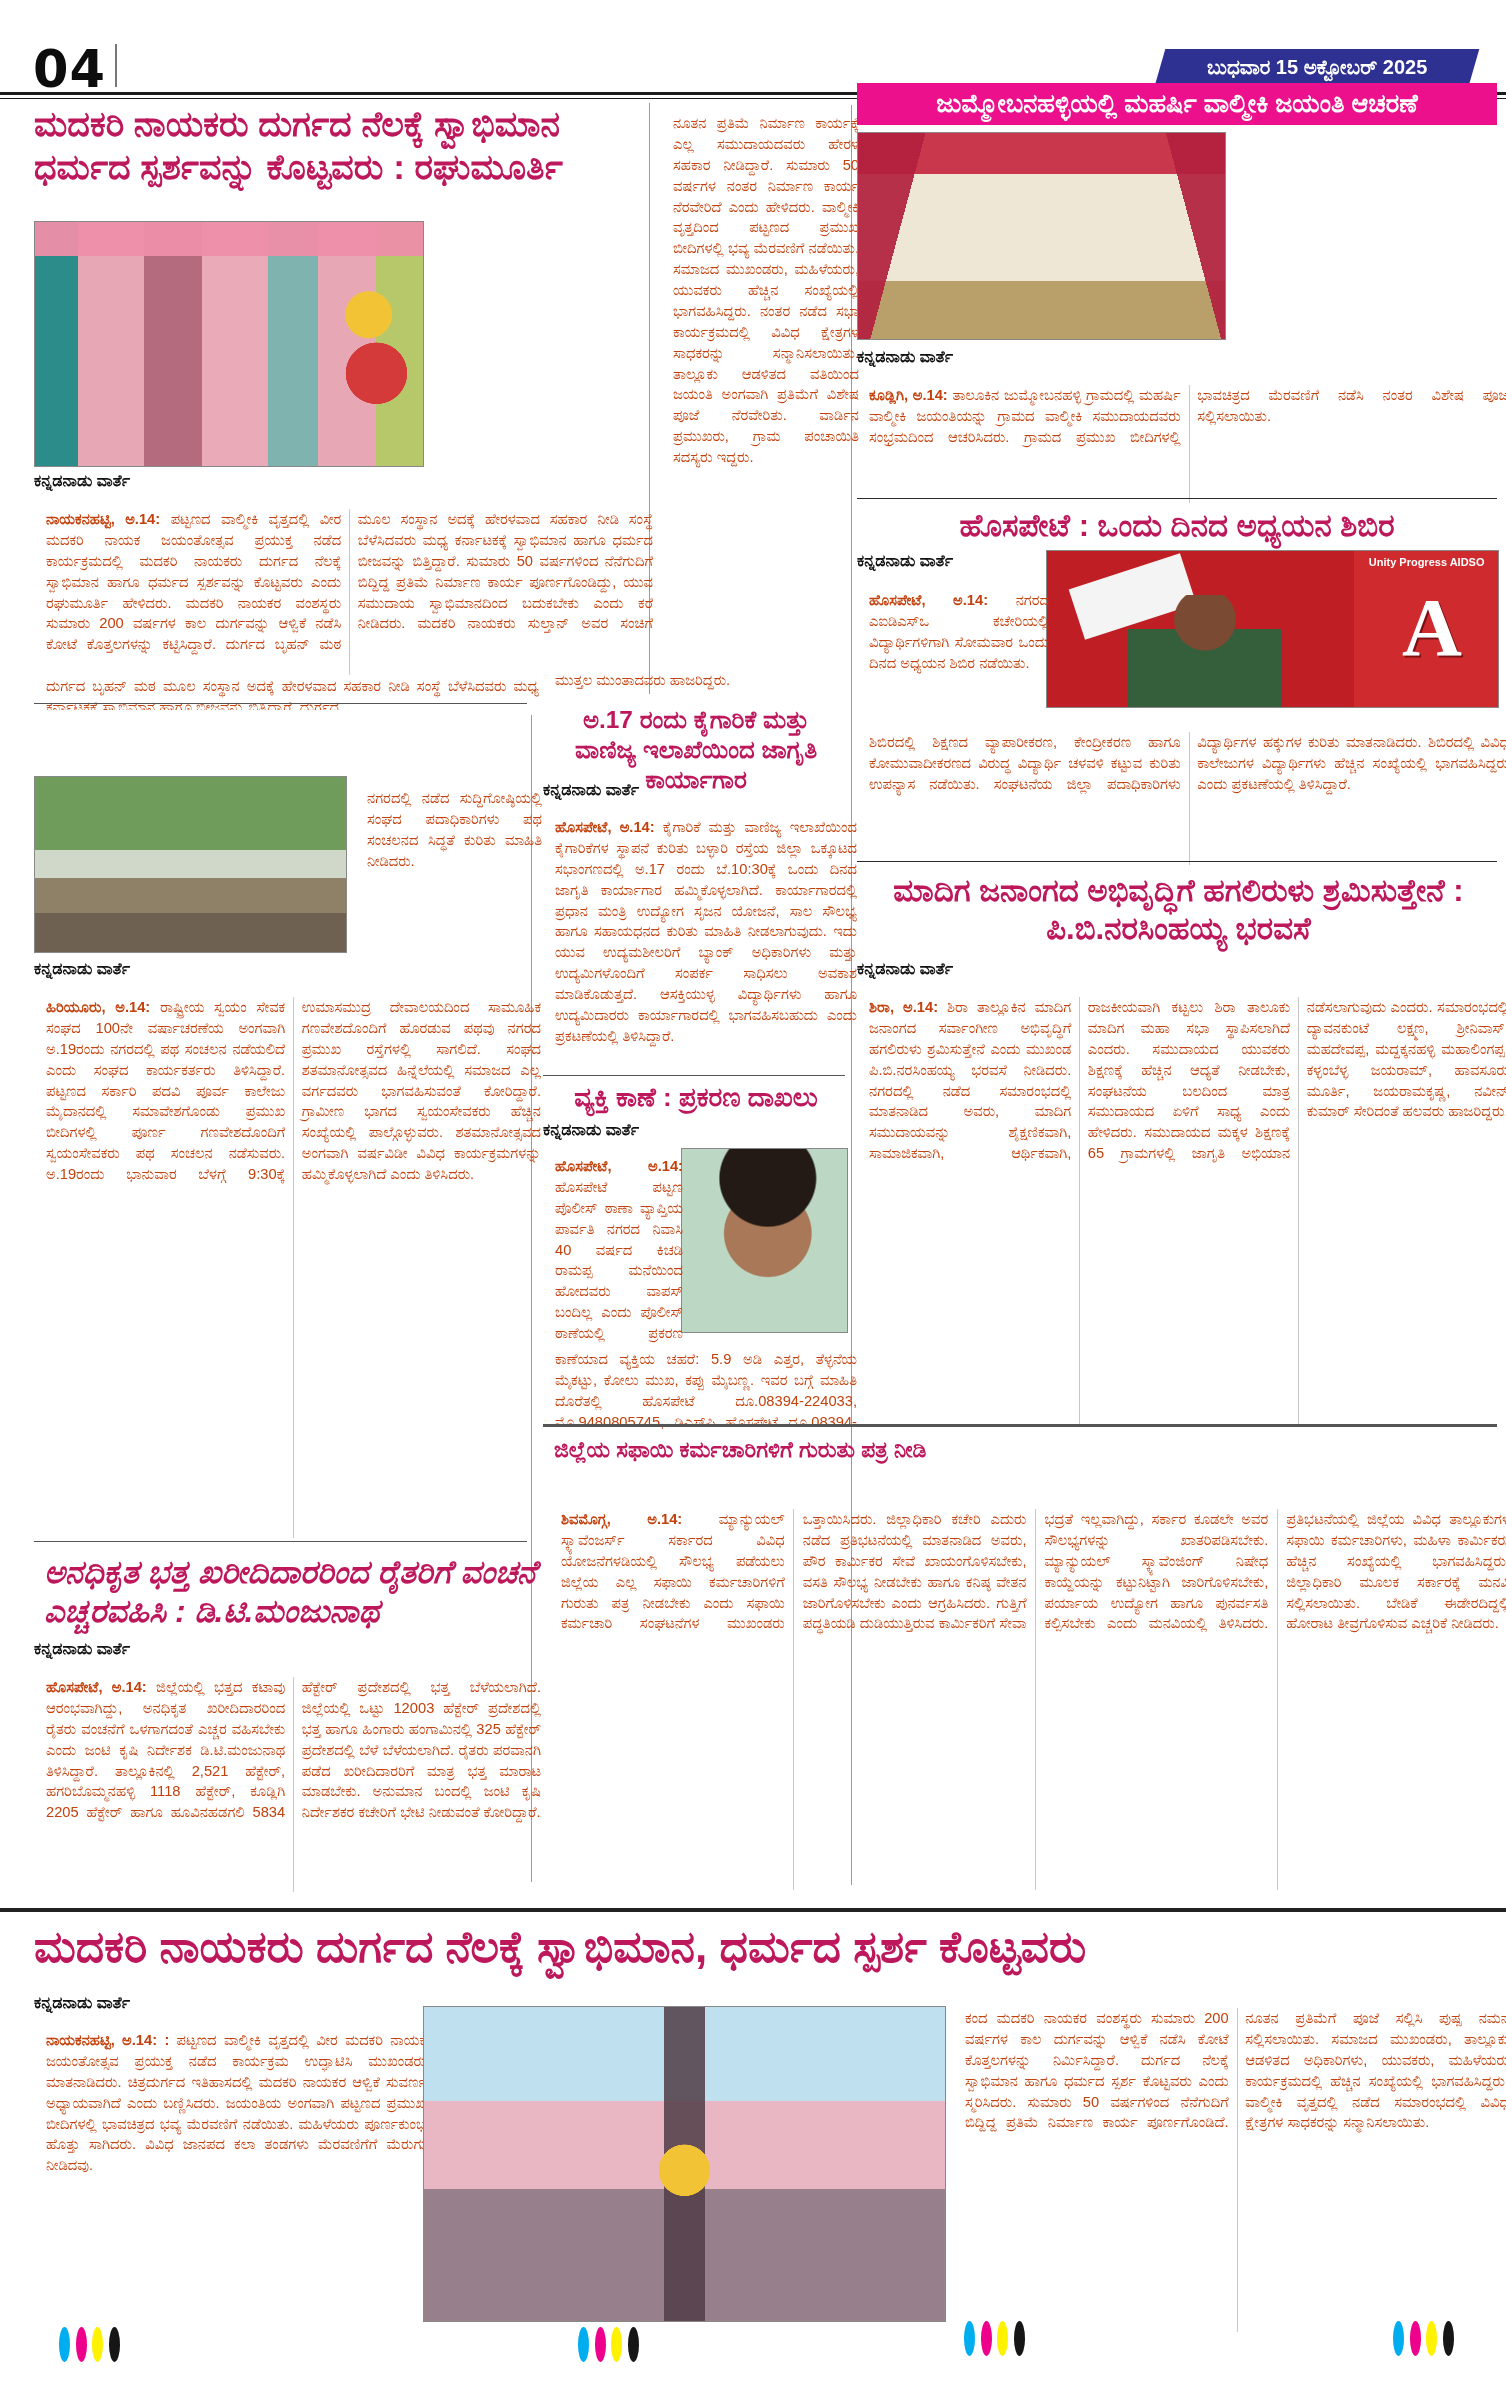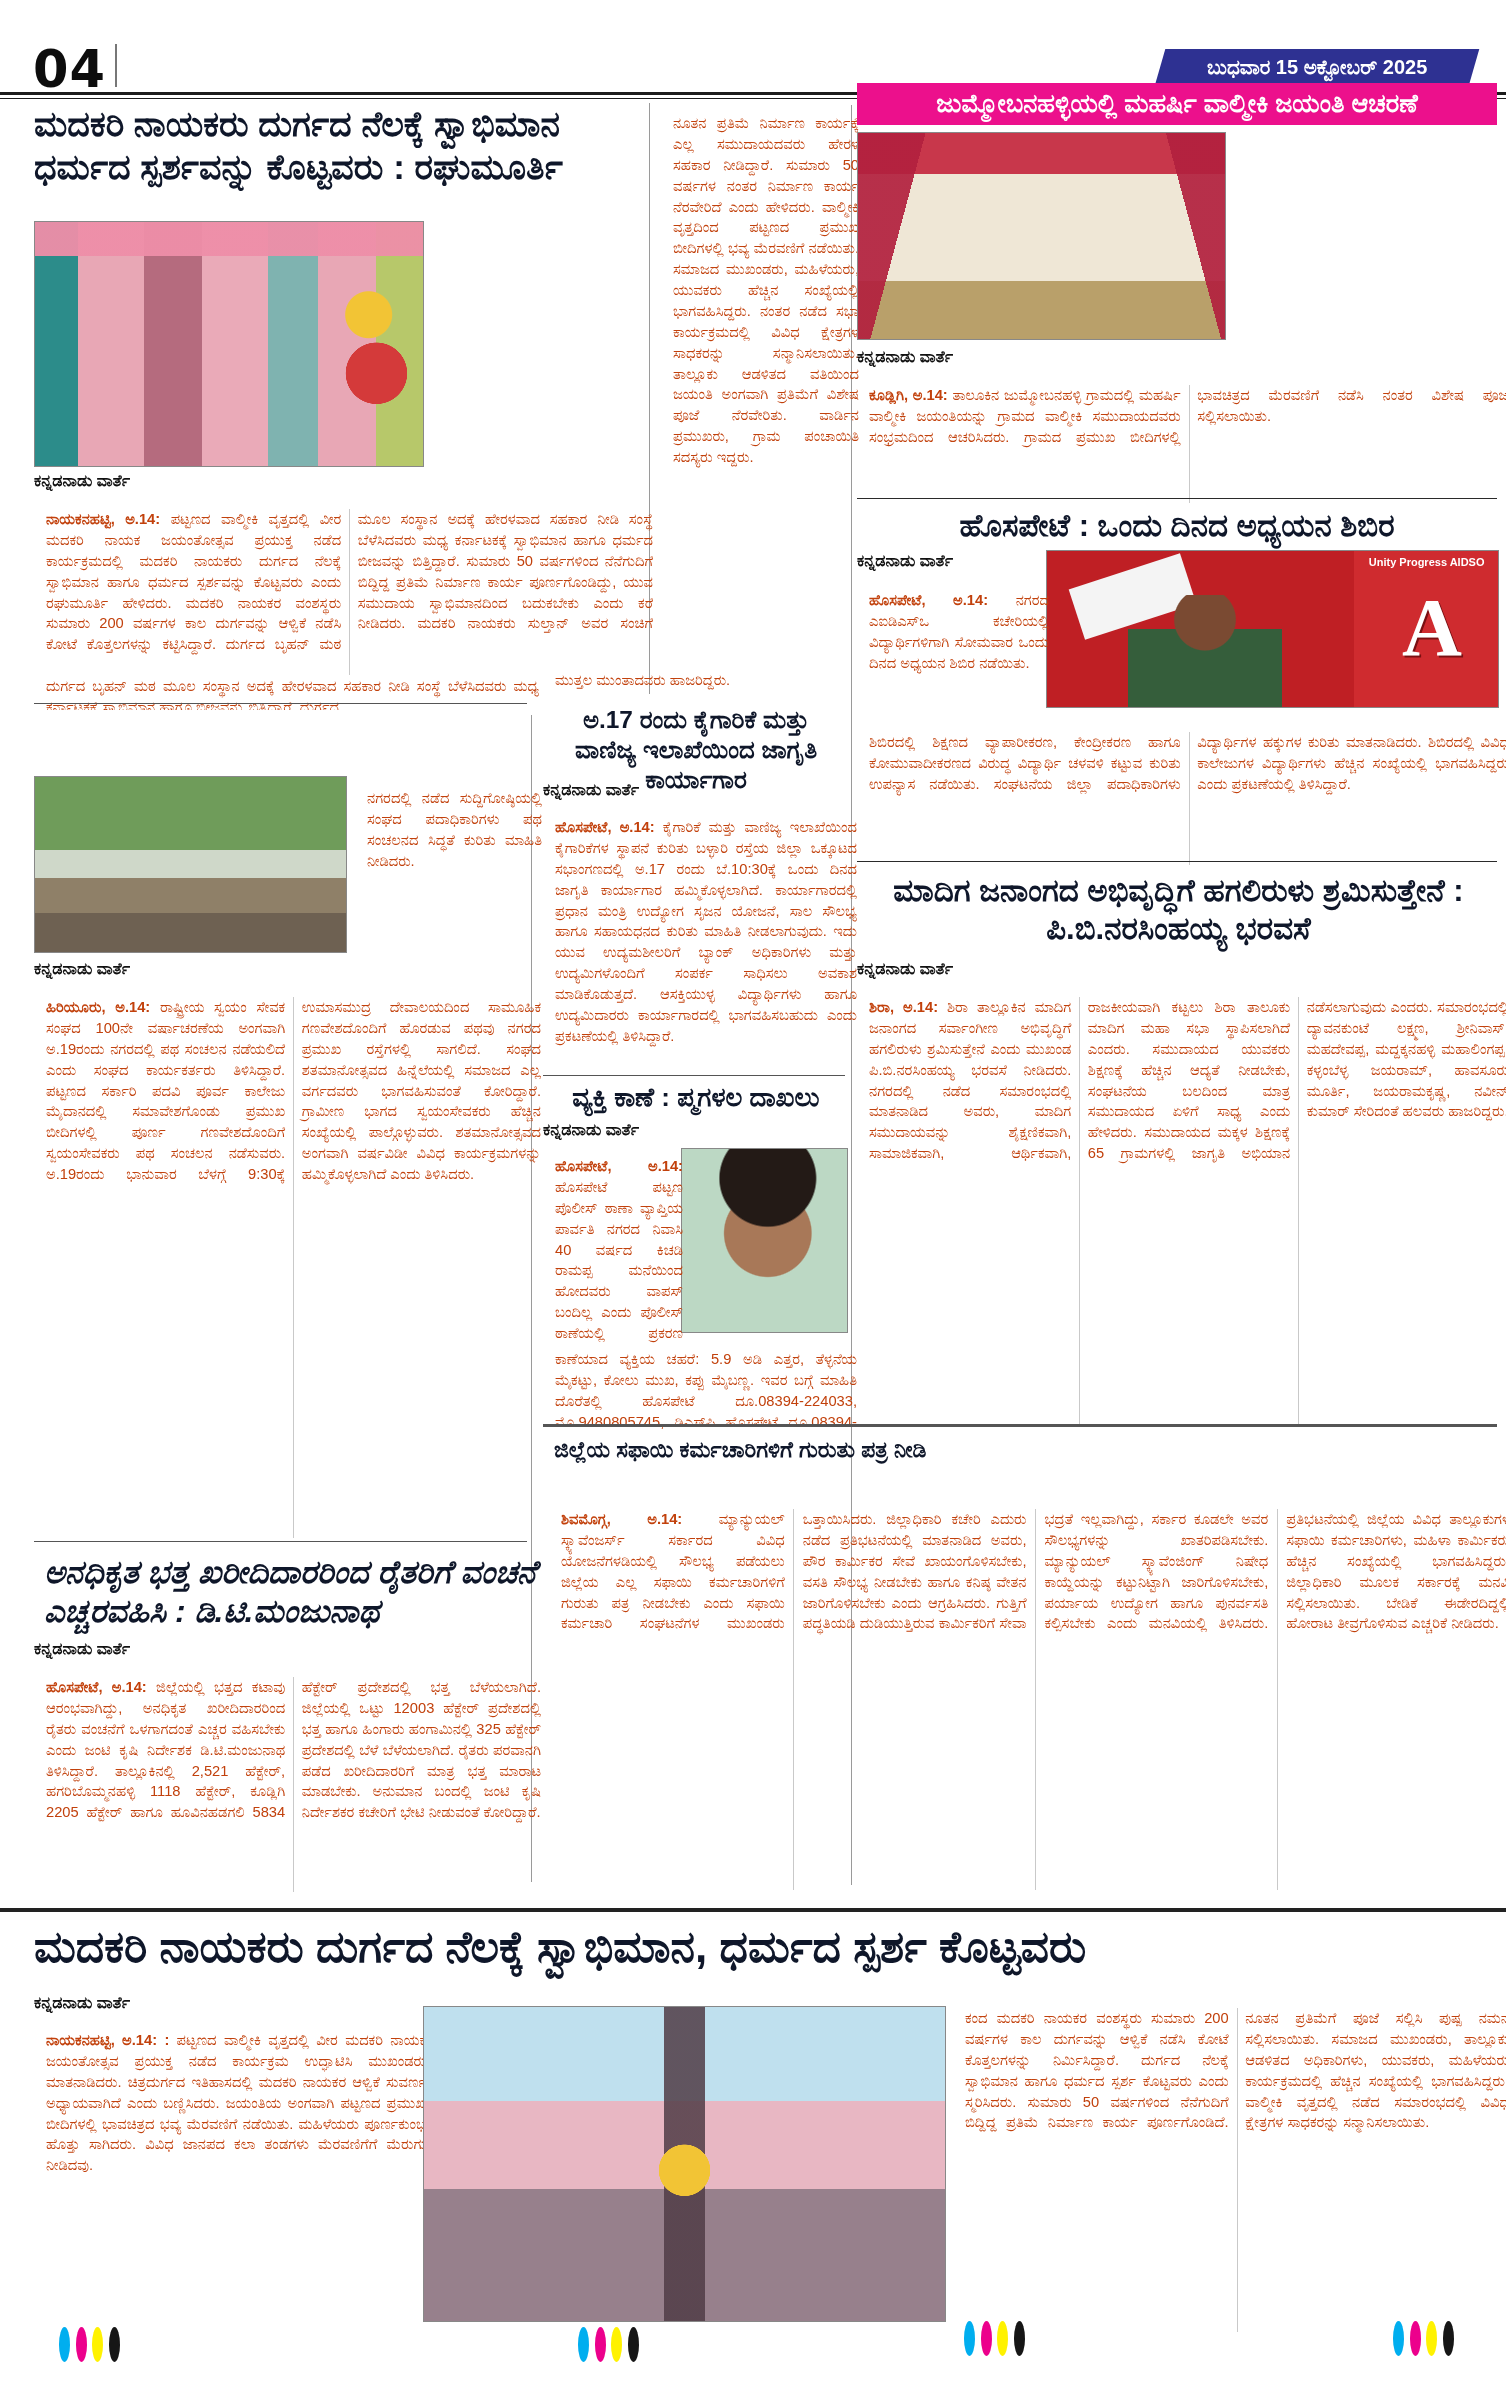--- a/index.html
+++ b/index.html
@@ -11,21 +11,21 @@
   .masthead{position:absolute;left:0;top:53px;width:1507px;text-align:center;font-size:28px;font-weight:bold;color:#1a1a1a;}
   .masthead .globe{display:inline-block;width:14.4px;height:14.4px;border-radius:50%;
         background:radial-gradient(circle at 35% 35%,#9ad 0 40%,#567 41% 100%);vertical-align:middle;margin:0 4.4px 5.5px 4.4px;border:1.1px solid #333;}
   .dateband{position:absolute;left:1160px;top:49px;width:314px;height:37px;background:#2e3192;
         transform:skewX(-16deg);display:flex;align-items:center;justify-content:center;}
   .dateband span{transform:skewX(16deg);color:#fff;font-size:20px;font-weight:bold;white-space:nowrap;}
   .head-rule{position:absolute;left:0;top:92px;width:1507px;height:0;border-top:3.3px solid #1c1c1c;}
   .head-rule2{position:absolute;left:0;top:98px;width:1507px;height:0;border-top:1.1px solid #1c1c1c;}
 
   
-  .hl{position:absolute;font-weight:bold;color:#0f172a;line-height:1.22;}
+  .hl{position:absolute;font-weight:bold;color:#be185d;line-height:1.22;}
   .byline{position:absolute;font-size:16px;font-weight:bold;color:#111;}
   .body{position:absolute;font-size:14.7px;line-height:1.42;text-align:justify;color:#c2410c;margin:12px;}
   .body .dl{font-weight:bold;}
   .cols2{column-count:2;column-gap:16.6px;column-rule:0.6px solid #c9c9c9;}
   .cols3{column-count:3;column-gap:16.6px;column-rule:0.6px solid #c9c9c9;}
   .cols4{column-count:4;column-gap:18px;column-rule:0.6px solid #c9c9c9;}
   .vrule{position:absolute;width:1.1px;background:#9a9a9a;}
   .hrule{position:absolute;height:0;border-top:1.7px solid #2a2a2a;}
   .hrule-thin{position:absolute;height:0;border-top:1.1px solid #555;}
   .banner{position:absolute;display:flex;align-items:center;justify-content:center;text-align:center;font-weight:bold;color:#fff;}
@@ -98,21 +98,21 @@
   <div class="photo photo-rss" style="left:34px;top:776px;width:311px;height:175px;"></div>
   <p class="body" style="left:355px;top:776px;width:175px;height:175px;overflow:hidden;">ನಗರದಲ್ಲಿ ನಡೆದ ಸುದ್ದಿಗೋಷ್ಠಿಯಲ್ಲಿ ಸಂಘದ ಪದಾಧಿಕಾರಿಗಳು ಪಥ ಸಂಚಲನದ ಸಿದ್ಧತೆ ಕುರಿತು ಮಾಹಿತಿ ನೀಡಿದರು.</p>
   <div class="byline" style="left:34px;top:960px;">ಕನ್ನಡನಾಡು ವಾರ್ತೆ</div>
   <p class="body cols2" style="left:34px;top:985px;width:495px;height:541px;overflow:hidden;"><b class="dl">ಹಿರಿಯೂರು, ಅ.14:</b> <span>ರಾಷ್ಟ್ರೀಯ ಸ್ವಯಂ ಸೇವಕ ಸಂಘದ 100ನೇ ವರ್ಷಾಚರಣೆಯ ಅಂಗವಾಗಿ ಅ.19ರಂದು ನಗರದಲ್ಲಿ ಪಥ ಸಂಚಲನ ನಡೆಯಲಿದೆ ಎಂದು ಸಂಘದ ಕಾರ್ಯಕರ್ತರು ತಿಳಿಸಿದ್ದಾರೆ. ಪಟ್ಟಣದ ಸರ್ಕಾರಿ ಪದವಿ ಪೂರ್ವ ಕಾಲೇಜು ಮೈದಾನದಲ್ಲಿ ಸಮಾವೇಶಗೊಂಡು ಪ್ರಮುಖ ಬೀದಿಗಳಲ್ಲಿ ಪೂರ್ಣ ಗಣವೇಶದೊಂದಿಗೆ ಸ್ವಯಂಸೇವಕರು ಪಥ ಸಂಚಲನ ನಡೆಸುವರು. ಅ.19ರಂದು ಭಾನುವಾರ ಬೆಳಗ್ಗೆ 9:30ಕ್ಕೆ ಉಮಾಸಮುದ್ರ ದೇವಾಲಯದಿಂದ ಸಾಮೂಹಿಕ ಗಣವೇಶದೊಂದಿಗೆ ಹೊರಡುವ ಪಥವು ನಗರದ ಪ್ರಮುಖ ರಸ್ತೆಗಳಲ್ಲಿ ಸಾಗಲಿದೆ. ಸಂಘದ ಶತಮಾನೋತ್ಸವದ ಹಿನ್ನೆಲೆಯಲ್ಲಿ ಸಮಾಜದ ಎಲ್ಲ ವರ್ಗದವರು ಭಾಗವಹಿಸುವಂತೆ ಕೋರಿದ್ದಾರೆ. ಗ್ರಾಮೀಣ ಭಾಗದ ಸ್ವಯಂಸೇವಕರು ಹೆಚ್ಚಿನ ಸಂಖ್ಯೆಯಲ್ಲಿ ಪಾಲ್ಗೊಳ್ಳುವರು. ಶತಮಾನೋತ್ಸವದ ಅಂಗವಾಗಿ ವರ್ಷವಿಡೀ ವಿವಿಧ ಕಾರ್ಯಕ್ರಮಗಳನ್ನು ಹಮ್ಮಿಕೊಳ್ಳಲಾಗಿದೆ ಎಂದು ತಿಳಿಸಿದರು.</span></p>
 
   <div class="hl" style="left:549px;top:705px;width:294px;font-size:24.4px;text-align:center;">ಅ.17 ರಂದು ಕೈಗಾರಿಕೆ ಮತ್ತು ವಾಣಿಜ್ಯ ಇಲಾಖೆಯಿಂದ ಜಾಗೃತಿ ಕಾರ್ಯಾಗಾರ</div>
   <div class="byline" style="left:543px;top:781px;">ಕನ್ನಡನಾಡು ವಾರ್ತೆ</div>
   <p class="body" style="left:543px;top:805px;width:302px;height:261px;overflow:hidden;"><b class="dl">ಹೊಸಪೇಟೆ, ಅ.14:</b> <span>ಕೈಗಾರಿಕೆ ಮತ್ತು ವಾಣಿಜ್ಯ ಇಲಾಖೆಯಿಂದ ಕೈಗಾರಿಕೆಗಳ ಸ್ಥಾಪನೆ ಕುರಿತು ಬಳ್ಳಾರಿ ರಸ್ತೆಯ ಜಿಲ್ಲಾ ಒಕ್ಕೂಟದ ಸಭಾಂಗಣದಲ್ಲಿ ಅ.17 ರಂದು ಬೆ.10:30ಕ್ಕೆ ಒಂದು ದಿನದ ಜಾಗೃತಿ ಕಾರ್ಯಾಗಾರ ಹಮ್ಮಿಕೊಳ್ಳಲಾಗಿದೆ. ಕಾರ್ಯಾಗಾರದಲ್ಲಿ ಪ್ರಧಾನ ಮಂತ್ರಿ ಉದ್ಯೋಗ ಸೃಜನ ಯೋಜನೆ, ಸಾಲ ಸೌಲಭ್ಯ ಹಾಗೂ ಸಹಾಯಧನದ ಕುರಿತು ಮಾಹಿತಿ ನೀಡಲಾಗುವುದು. ಇದು ಯುವ ಉದ್ಯಮಶೀಲರಿಗೆ ಬ್ಯಾಂಕ್ ಅಧಿಕಾರಿಗಳು ಮತ್ತು ಉದ್ಯಮಿಗಳೊಂದಿಗೆ ಸಂಪರ್ಕ ಸಾಧಿಸಲು ಅವಕಾಶ ಮಾಡಿಕೊಡುತ್ತದೆ. ಆಸಕ್ತಿಯುಳ್ಳ ವಿದ್ಯಾರ್ಥಿಗಳು ಹಾಗೂ ಉದ್ಯಮಿದಾರರು ಕಾರ್ಯಾಗಾರದಲ್ಲಿ ಭಾಗವಹಿಸಬಹುದು ಎಂದು ಪ್ರಕಟಣೆಯಲ್ಲಿ ತಿಳಿಸಿದ್ದಾರೆ.</span></p>
   <div class="hrule-thin" style="left:543px;top:1075px;width:302px;"></div>
 
-  <div class="hl" style="left:549px;top:1082px;width:294px;font-size:26px;text-align:center;">ವ್ಯಕ್ತಿ ಕಾಣೆ : ಪ್ಮಗಳಲ ದಾಖಲು</div>
+  <div class="hl" style="left:549px;top:1082px;width:294px;font-size:26px;text-align:center;">ವ್ಯಕ್ತಿ ಕಾಣೆ : ಪ್ರಕರಣ ದಾಖಲು</div>
   <div class="byline" style="left:543px;top:1121px;">ಕನ್ನಡನಾಡು ವಾರ್ತೆ</div>
   <div class="photo photo-missing" style="left:681px;top:1148px;width:165px;height:183px;"></div>
   <p class="body" style="left:543px;top:1144px;width:128px;height:189px;overflow:hidden;"><b class="dl">ಹೊಸಪೇಟೆ, ಅ.14:</b> <span>ಹೊಸಪೇಟೆ ಪಟ್ಟಣ ಪೊಲೀಸ್ ಠಾಣಾ ವ್ಯಾಪ್ತಿಯ ಪಾರ್ವತಿ ನಗರದ ನಿವಾಸಿ 40 ವರ್ಷದ ಕಿಚಡಿ ರಾಮಪ್ಪ ಮನೆಯಿಂದ ಹೋದವರು ವಾಪಸ್ ಬಂದಿಲ್ಲ ಎಂದು ಪೊಲೀಸ್ ಠಾಣೆಯಲ್ಲಿ ಪ್ರಕರಣ ದಾಖಲಾಗಿದೆ.</span></p>
   <p class="body" style="left:543px;top:1337px;width:302px;height:82px;overflow:hidden;">ಕಾಣೆಯಾದ ವ್ಯಕ್ತಿಯ ಚಹರೆ: 5.9 ಅಡಿ ಎತ್ತರ, ತೆಳ್ಳನೆಯ ಮೈಕಟ್ಟು, ಕೋಲು ಮುಖ, ಕಪ್ಪು ಮೈಬಣ್ಣ. ಇವರ ಬಗ್ಗೆ ಮಾಹಿತಿ ದೊರೆತಲ್ಲಿ ಹೊಸಪೇಟೆ ದೂ.08394-224033, ಮೊ.9480805745, ಡಿಎಸ್‌ಪಿ ಹೊಸಪೇಟೆ ದೂ.08394-224204, ಮೊ.9480805720, ಎಸ್‌ಪಿ ಕಚೇರಿ ಮೊ.9480805700 ಗೆ ಮಾಹಿತಿ ನೀಡುವಂತೆ ಠಾಣಾಧಿಕಾರಿ ತಿಳಿಸಿದ್ದಾರೆ.</p>
 
   <div class="banner banner-magenta" style="left:857px;top:83px;width:640px;height:42px;font-size:25.5px;">ಜುಮ್ಮೋಬನಹಳ್ಳಿಯಲ್ಲಿ ಮಹರ್ಷಿ ವಾಲ್ಮೀಕಿ ಜಯಂತಿ ಆಚರಣೆ</div>
   <div class="photo photo-valmiki" style="left:857px;top:132px;width:367px;height:206px;"></div>
   <div class="byline" style="left:857px;top:348px;">ಕನ್ನಡನಾಡು ವಾರ್ತೆ</div>
   <p class="body cols2" style="left:857px;top:373px;width:640px;height:118px;overflow:hidden;"><b class="dl">ಕೂಡ್ಲಿಗಿ, ಅ.14:</b> <span>ತಾಲೂಕಿನ ಜುಮ್ಮೋಬನಹಳ್ಳಿ ಗ್ರಾಮದಲ್ಲಿ ಮಹರ್ಷಿ ವಾಲ್ಮೀಕಿ ಜಯಂತಿಯನ್ನು ಗ್ರಾಮದ ವಾಲ್ಮೀಕಿ ಸಮುದಾಯದವರು ಸಂಭ್ರಮದಿಂದ ಆಚರಿಸಿದರು. ಗ್ರಾಮದ ಪ್ರಮುಖ ಬೀದಿಗಳಲ್ಲಿ ಭಾವಚಿತ್ರದ ಮೆರವಣಿಗೆ ನಡೆಸಿ ನಂತರ ವಿಶೇಷ ಪೂಜೆ ಸಲ್ಲಿಸಲಾಯಿತು.</span></p>
 

